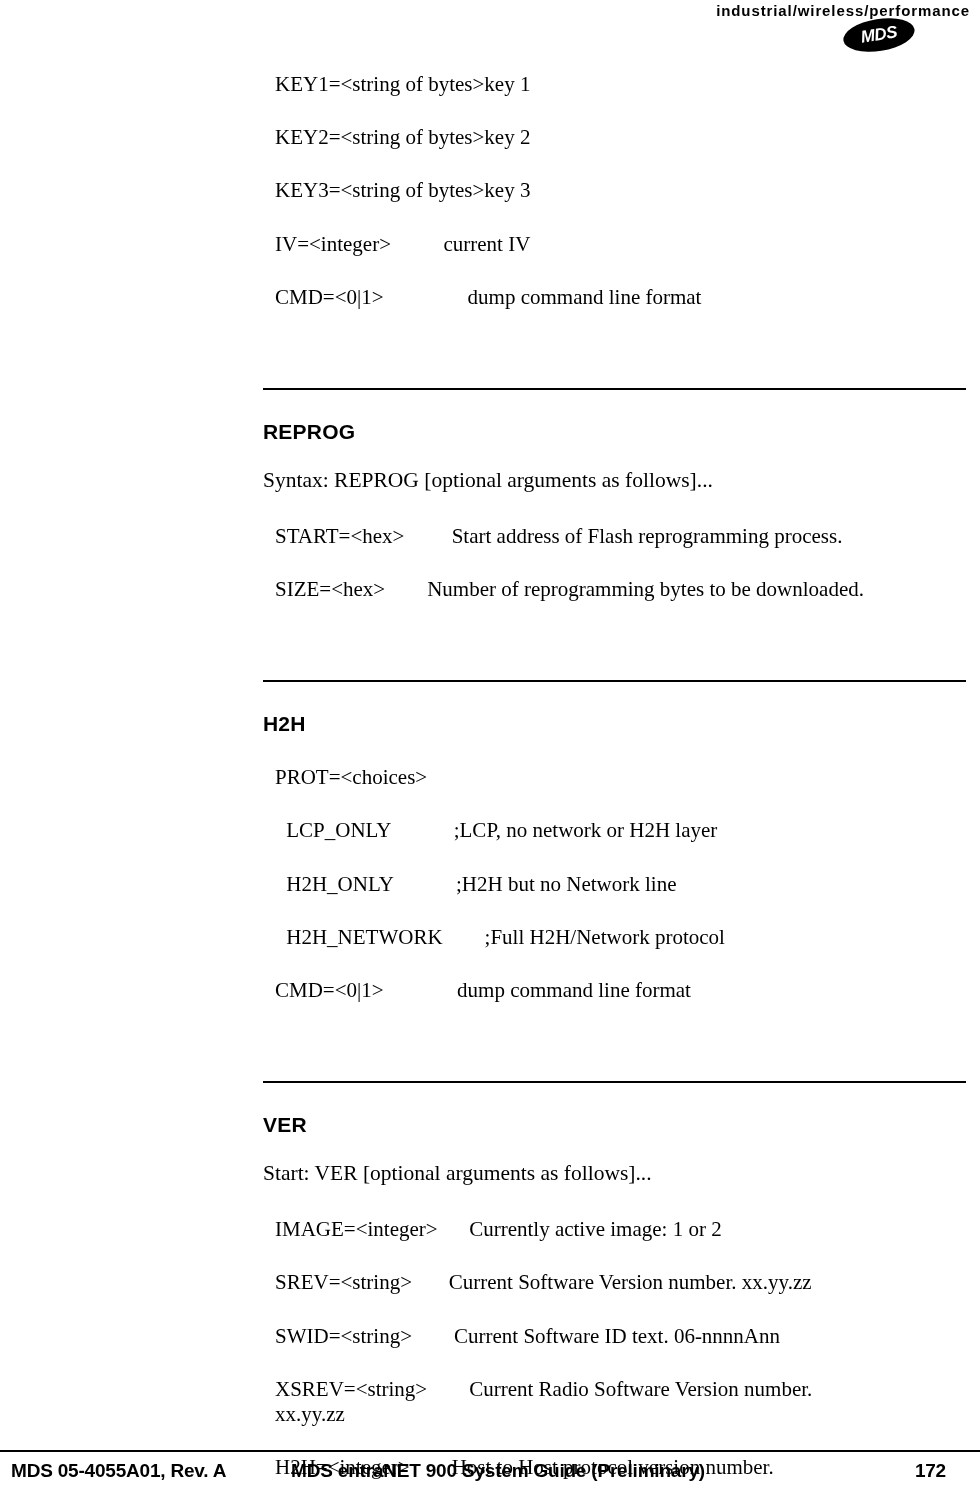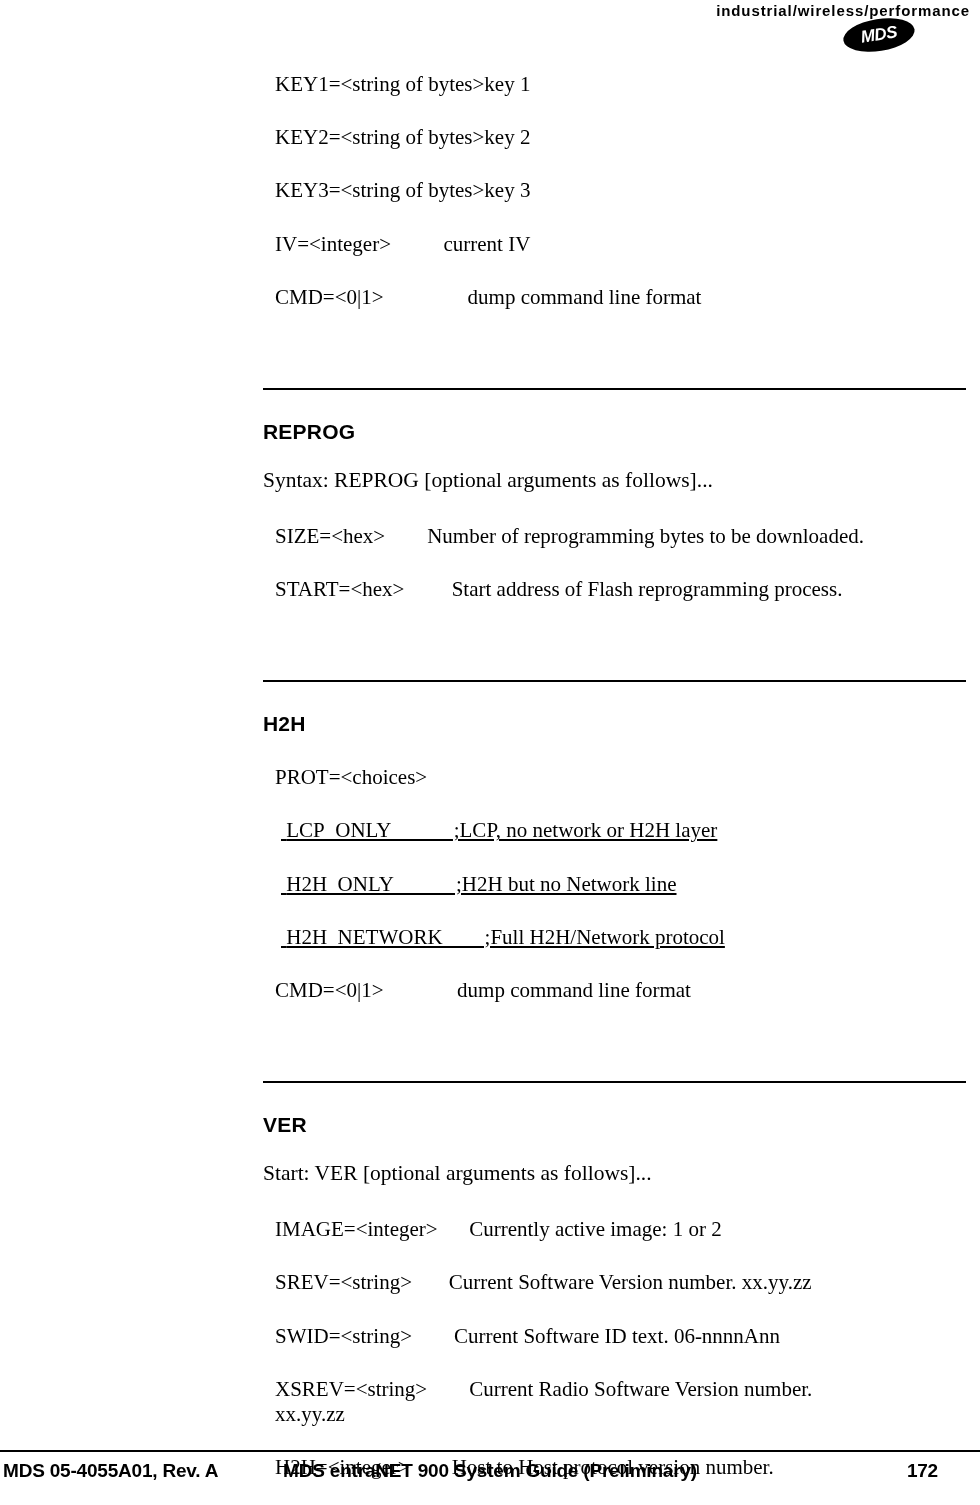--- a/index.html
+++ b/index.html
@@ -74,21 +74,21 @@
   }
 
   
   .arg-row {
     font-size: 21px;
     line-height: 1.2;
     margin: 0 0 28px 0;
     white-space: pre-wrap;
   }
   .arg-row.indent-1 { padding-left: 12px; }
-  .arg-row.indent-2 { padding-left: 18px; text-decoration: underline; }
+  .arg-row.indent-2 { padding-left: 18px; }
 
   .spacer-top { height: 72px; }
 
   .rule {
     border: none;
     border-top: 2.4px solid #000000;
     margin: 0;
     width: 703px;
   }
 
@@ -125,21 +125,21 @@
     top: 0;
     left: 0;
     width: 980px;
     border: none;
     border-top: 2.6px solid #000000;
     margin: 0;
   }
   .footer-row {
     position: absolute;
     top: 10px;
-    left: 0;
+    left: 8px;
     width: 948px;
     height: 34px;
     font-family: "Liberation Sans", "DejaVu Sans", sans-serif;
     font-weight: bold;
     font-size: 19px;
     letter-spacing: -0.2px;
   }
   .footer-left {
     position: absolute;
     left: 3px;
@@ -180,22 +180,22 @@
     <p class="arg-row indent-1">KEY3=&lt;string of bytes&gt;key 3</p>
     <p class="arg-row indent-1">IV=&lt;integer&gt;          current IV</p>
     <p class="arg-row indent-1">CMD=&lt;0|1&gt;                dump command line format</p>
   </div>
 
   <div class="section section-gap-before">
     <hr class="rule">
     <h2 class="section-heading">REPROG</h2>
     <p class="syntax-line">Syntax: REPROG [optional arguments as follows]...</p>
     <div class="args">
+      <p class="arg-row indent-1">START=&lt;hex&gt;         Start address of Flash reprogramming process.</p>
       <p class="arg-row indent-1">SIZE=&lt;hex&gt;        Number of reprogramming bytes to be downloaded.</p>
-      <p class="arg-row indent-1">START=&lt;hex&gt;         Start address of Flash reprogramming process.</p>
     </div>
   </div>
 
   <div class="section section-gap-before">
     <hr class="rule">
     <h2 class="section-heading">H2H</h2>
     <div class="args">
       <p class="arg-row indent-1">PROT=&lt;choices&gt;</p>
       <p class="arg-row indent-2"> LCP_ONLY            ;LCP, no network or H2H layer</p>
       <p class="arg-row indent-2"> H2H_ONLY            ;H2H but no Network line</p>

